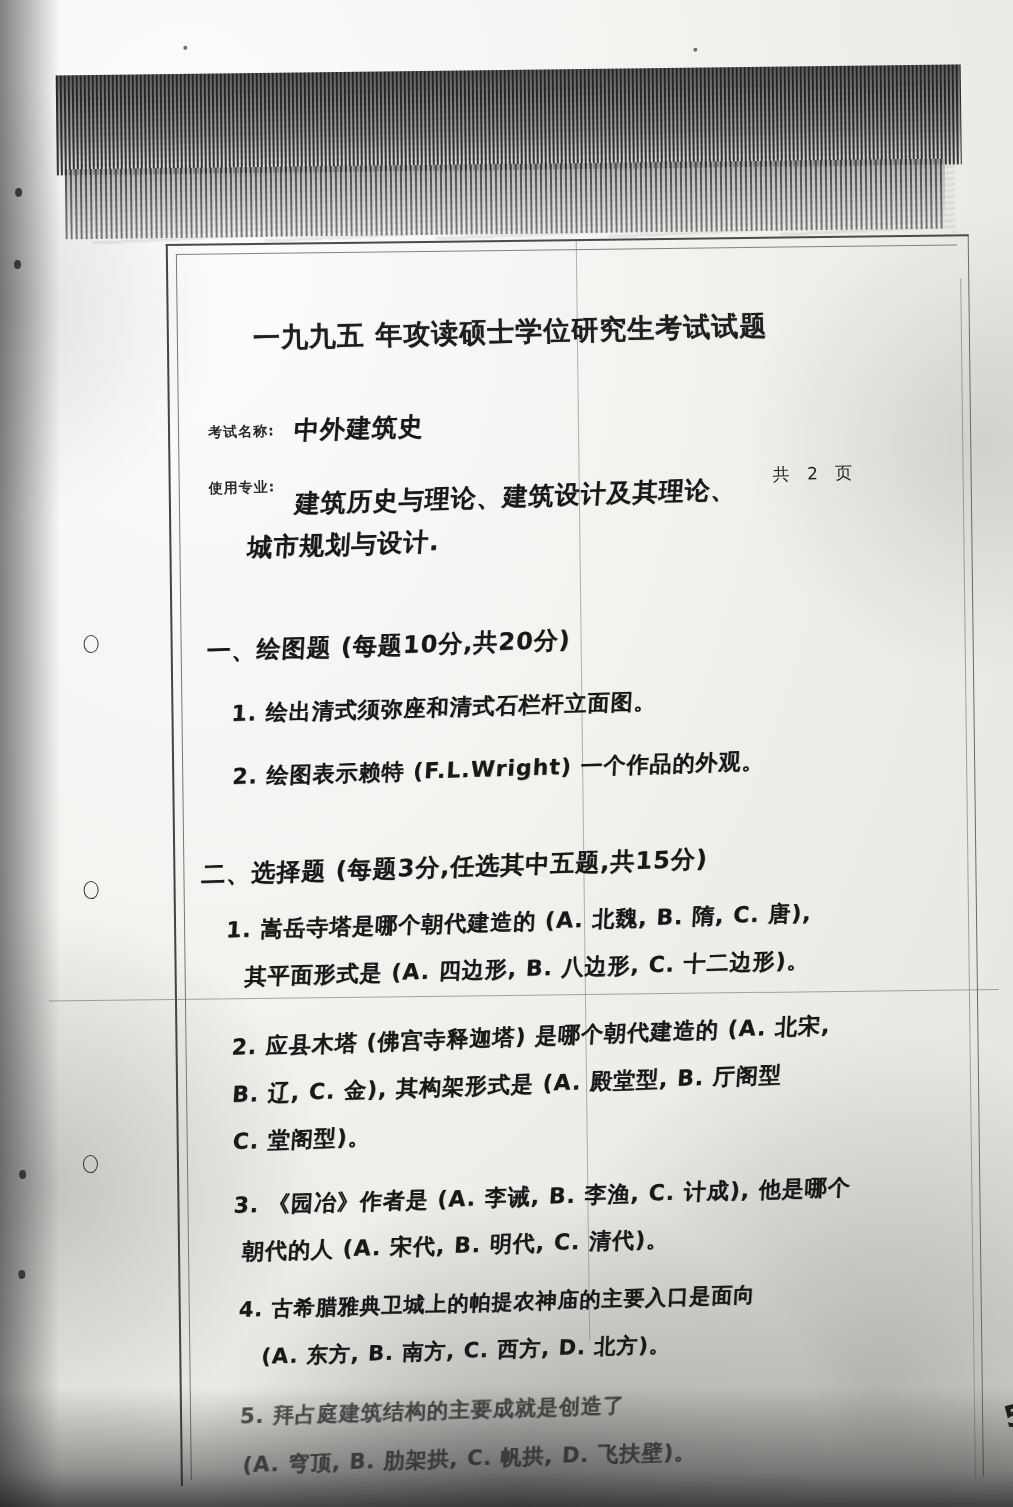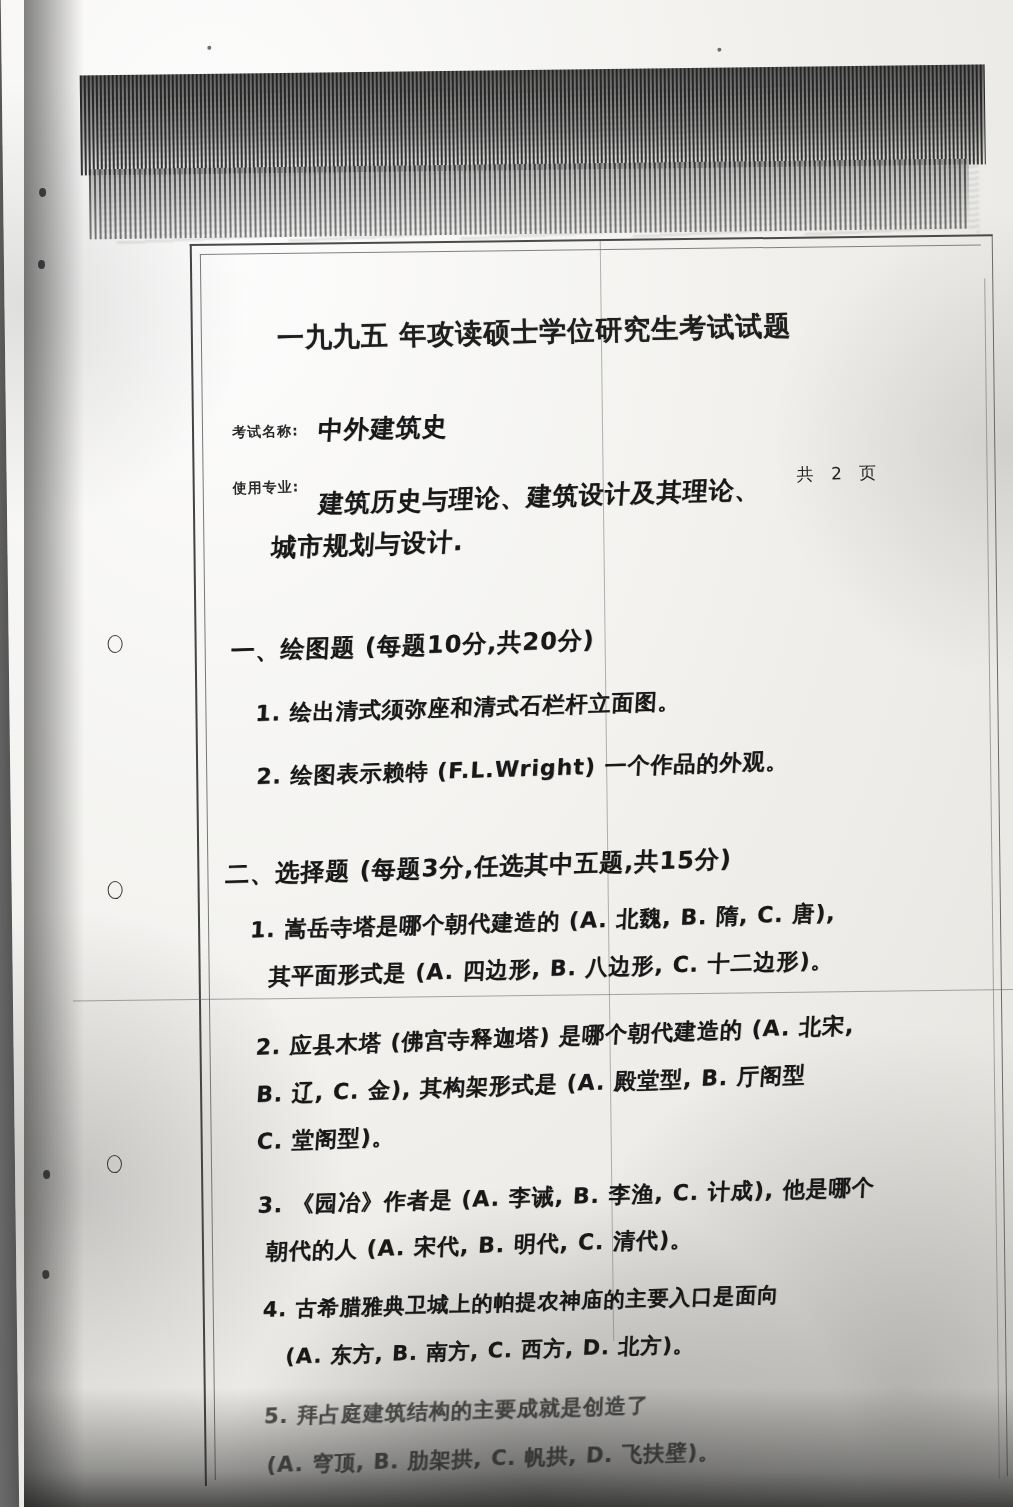--- a/index.html
+++ b/index.html
@@ -13,21 +13,20 @@
     overflow: hidden;
     font-family: "DejaVu Sans", sans-serif;
   }
 
   
   #scan {
     position: relative;
     width: 815px;
     height: 1507px;
     background: #701a75;
-    margin-left: 24px;
   }
 
   
   #sheet {
     position: absolute;
     left: -14px;
     top: -8px;
     width: 1040px;
     height: 1525px;
     background:

